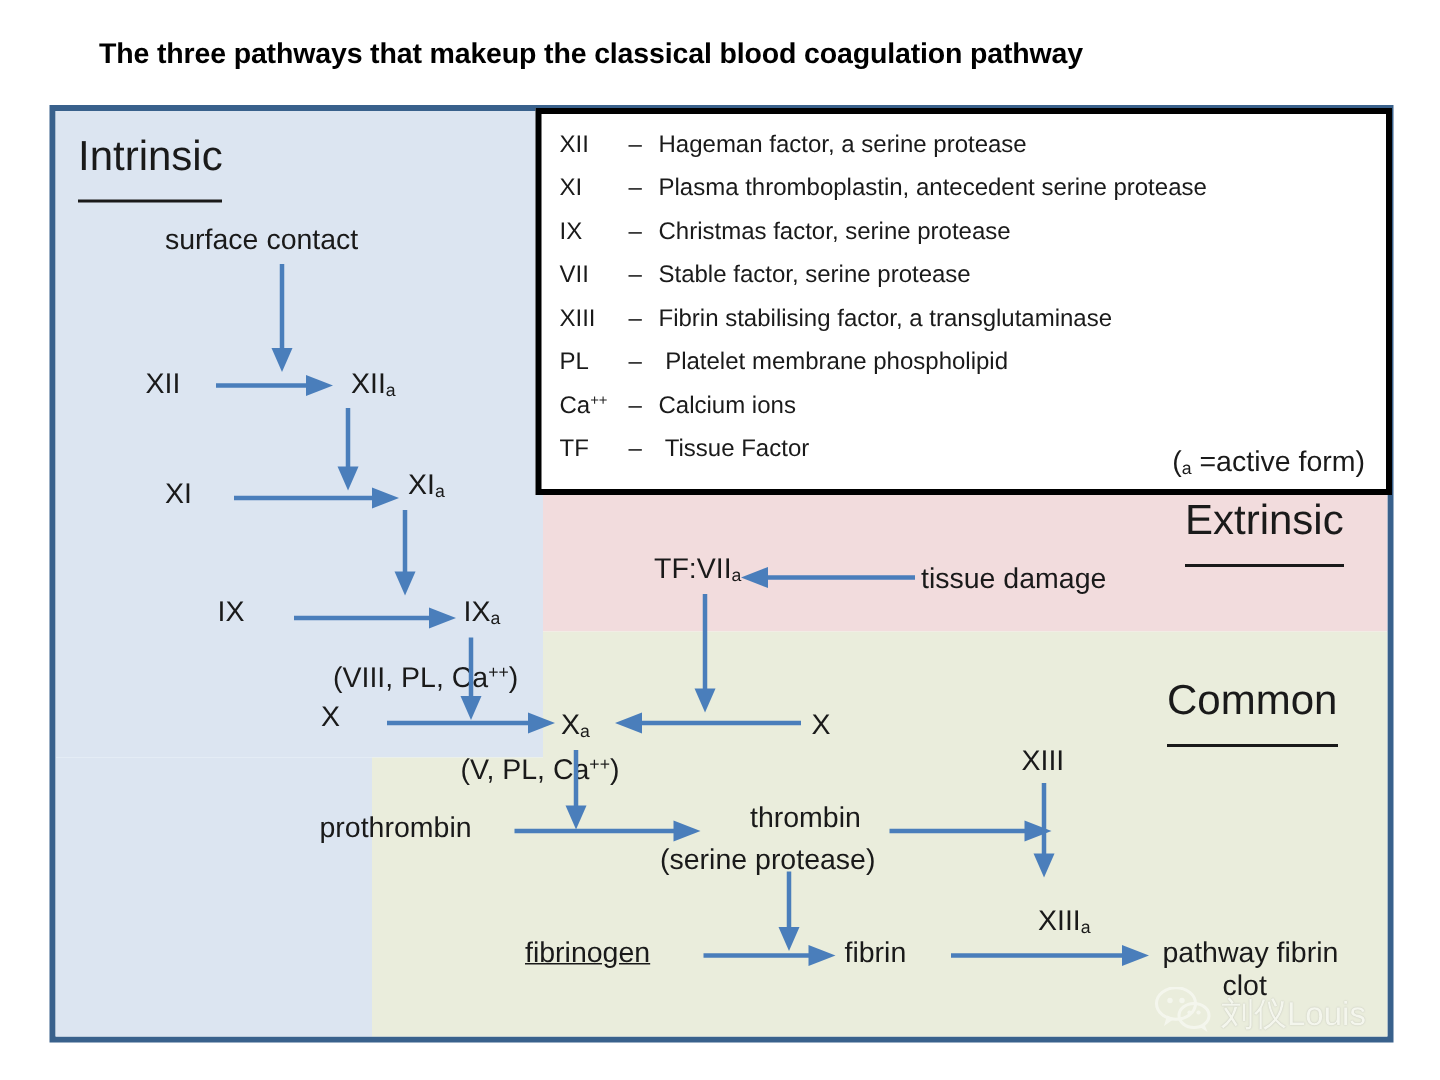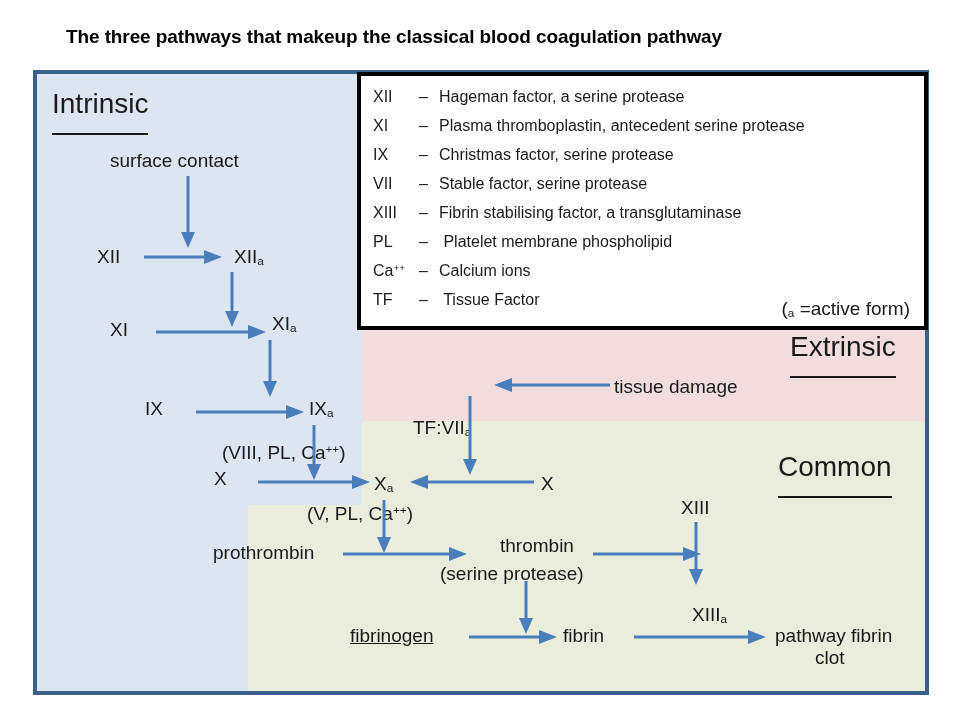--- a/index.html
+++ b/index.html
@@ -184,21 +184,21 @@
   <div class="node" style="left:97px; top:246px;">XII</div>
   <div class="node" style="left:234px; top:246px;"><span>XII</span><sub class="aa">a</sub></div>
   <div class="node" style="left:110px; top:319px;">XI</div>
   <div class="node" style="left:272px; top:313px;"><span>XI</span><sub class="aa">a</sub></div>
   <div class="node" style="left:145px; top:398px;">IX</div>
   <div class="node" style="left:309px; top:398px;"><span>IX</span><sub class="aa">a</sub></div>
   <div class="node" style="left:222px; top:442px;"><span>(VIII, PL,    Ca</span><sup class="pp">++</sup><span>)</span></div>
   <div class="node" style="left:214px; top:468px;">X</div>
   <div class="node" style="left:374px; top:473px;"><span>X</span><sub class="aa">a</sub></div>
 
-  <div class="node" style="left:413px; top:369px;margin-top:48px;"><span>TF:VII</span><sub class="aa">a</sub></div>
+  <div class="node" style="left:436px; top:369px;"><span>TF:VII</span><sub class="aa">a</sub></div>
   <div class="node" style="left:614px; top:376px;">tissue damage</div>
   <div class="node" style="left:541px; top:473px;">X</div>
 
   <div class="node" style="left:307px; top:503px;"><span>(V, PL,   Ca</span><sup class="pp">++</sup><span>)</span></div>
   <div class="node" style="left:213px; top:542px;">prothrombin</div>
   <div class="node" style="left:472px; top:535px;margin-left:28px;">thrombin</div>
   <div class="node" style="left:440px; top:563px;">(serine protease)</div>
   <div class="node" style="left:681px; top:497px;">XIII</div>
   <div class="node" style="left:692px; top:604px;"><span>XIII</span><sub class="aa">a</sub></div>
   <div class="node" style="left:350px; top:625px;text-decoration:underline;">fibrinogen</div>
@@ -324,14 +324,29 @@
     </svg>
   </div>
 
   <div class="arrow" style="left:634px; top:629px;">
     <svg width="134" height="16" viewBox="0 0 134 16">
       <line x1="0" y1="8" x2="118" y2="8" stroke="#4A7EBB" stroke-width="3"></line>
       <polygon points="132,8 114,1 114,15" fill="#4A7EBB"></polygon>
     </svg>
   </div>
 
+  <div class="watermark">
+    <span>
+      <svg width="40" height="30" viewBox="0 0 40 30">
+        <ellipse cx="14" cy="11" rx="13" ry="10.5" fill="none" stroke="#ffffff" stroke-width="2"></ellipse>
+        <polygon points="8,19 6,26 13,21" fill="#ffffff"></polygon>
+        <circle cx="10" cy="9" r="1.8" fill="#ffffff"></circle>
+        <circle cx="18" cy="9" r="1.8" fill="#ffffff"></circle>
+        <ellipse cx="26" cy="19" rx="10" ry="8" fill="none" stroke="#ffffff" stroke-width="2"></ellipse>
+        <polygon points="33,25 35,30 29,26" fill="#ffffff"></polygon>
+        <circle cx="23" cy="17" r="1.4" fill="#ffffff"></circle>
+        <circle cx="29" cy="17" r="1.4" fill="#ffffff"></circle>
+      </svg>
+    </span>
+    <span class="wm-text">刘仪Louis</span>
+  </div>
 
 </div>
 
 </body></html>

